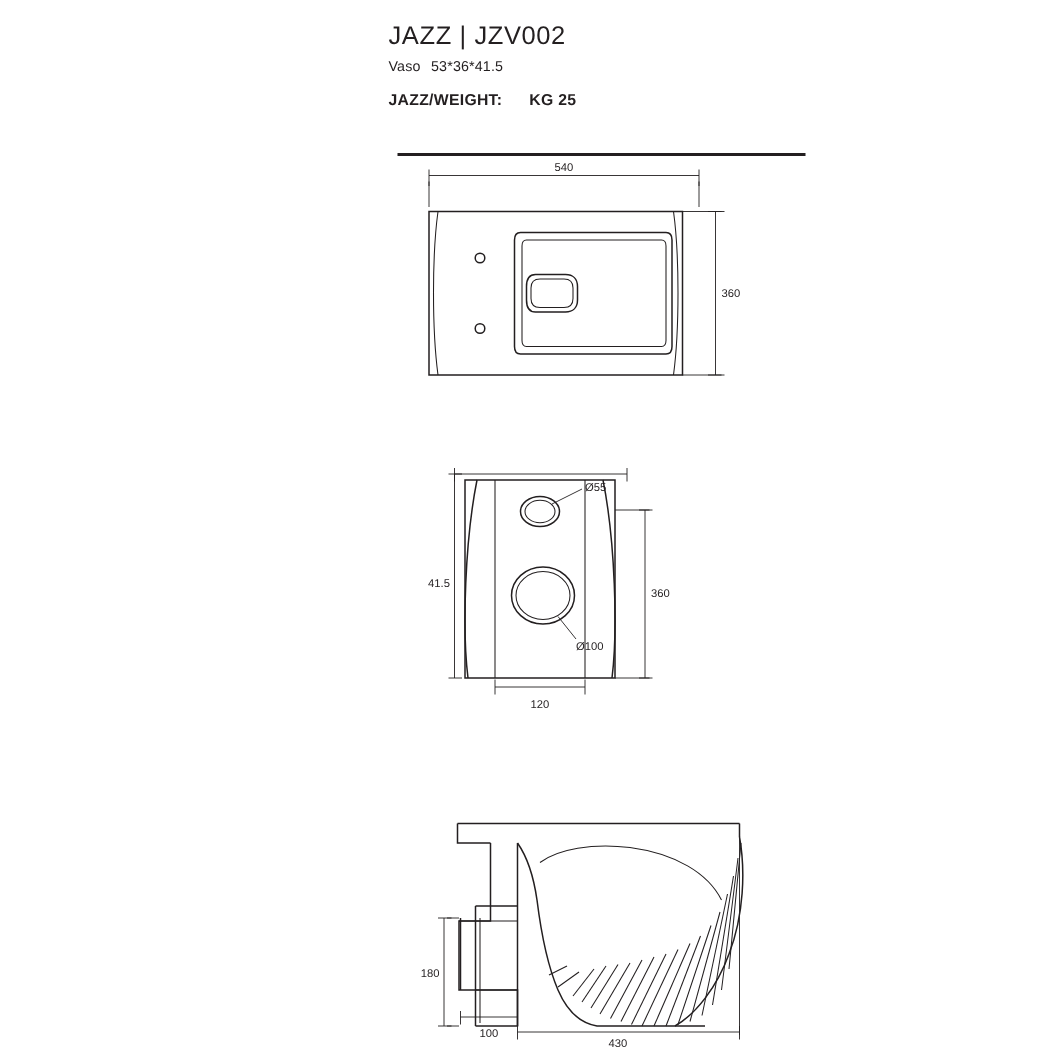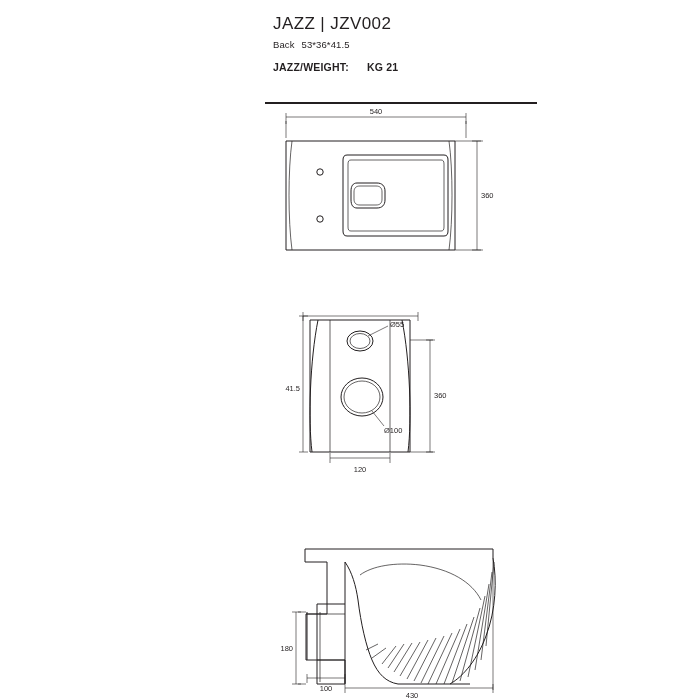--- a/index.html
+++ b/index.html
@@ -16,21 +16,21 @@
     overflow: hidden;
   }
   .page {
     position: absolute;
     inset: 0;
   }
 
   
   .header {
     position: absolute;
-    left: 273px;
+    left: 259px;
     top: 14px;
     width: 290px;
   }
   .title {
     font-size: 17px;
     letter-spacing: 0.4px;
     color: #231f20;
     font-weight: 400;
   }
   .sub-line {
@@ -90,24 +90,24 @@
   }
 </style>
 </head>
 <body>
 
 <div class="page">
 
   <div class="header">
     <div class="title">JAZZ | JZV002</div>
     <div class="sub-line">
-      <span>Back</span><span class="dim">53*36*41.5</span>
+      <span>Vaso</span><span class="dim">53*36*41.5</span>
     </div>
     <div class="weight-row">
-      <span>JAZZ/WEIGHT:</span><span class="wval">KG 21</span>
+      <span>JAZZ/WEIGHT:</span><span class="wval">KG 25</span>
     </div>
   </div>
   <div class="rule"></div>
 
   <svg class="drawing" viewBox="0 0 700 700">
 
     <g>
 
       <path class="ln" d="M286,141 L455,141 L455,250 L286,250 Z"></path>
 

